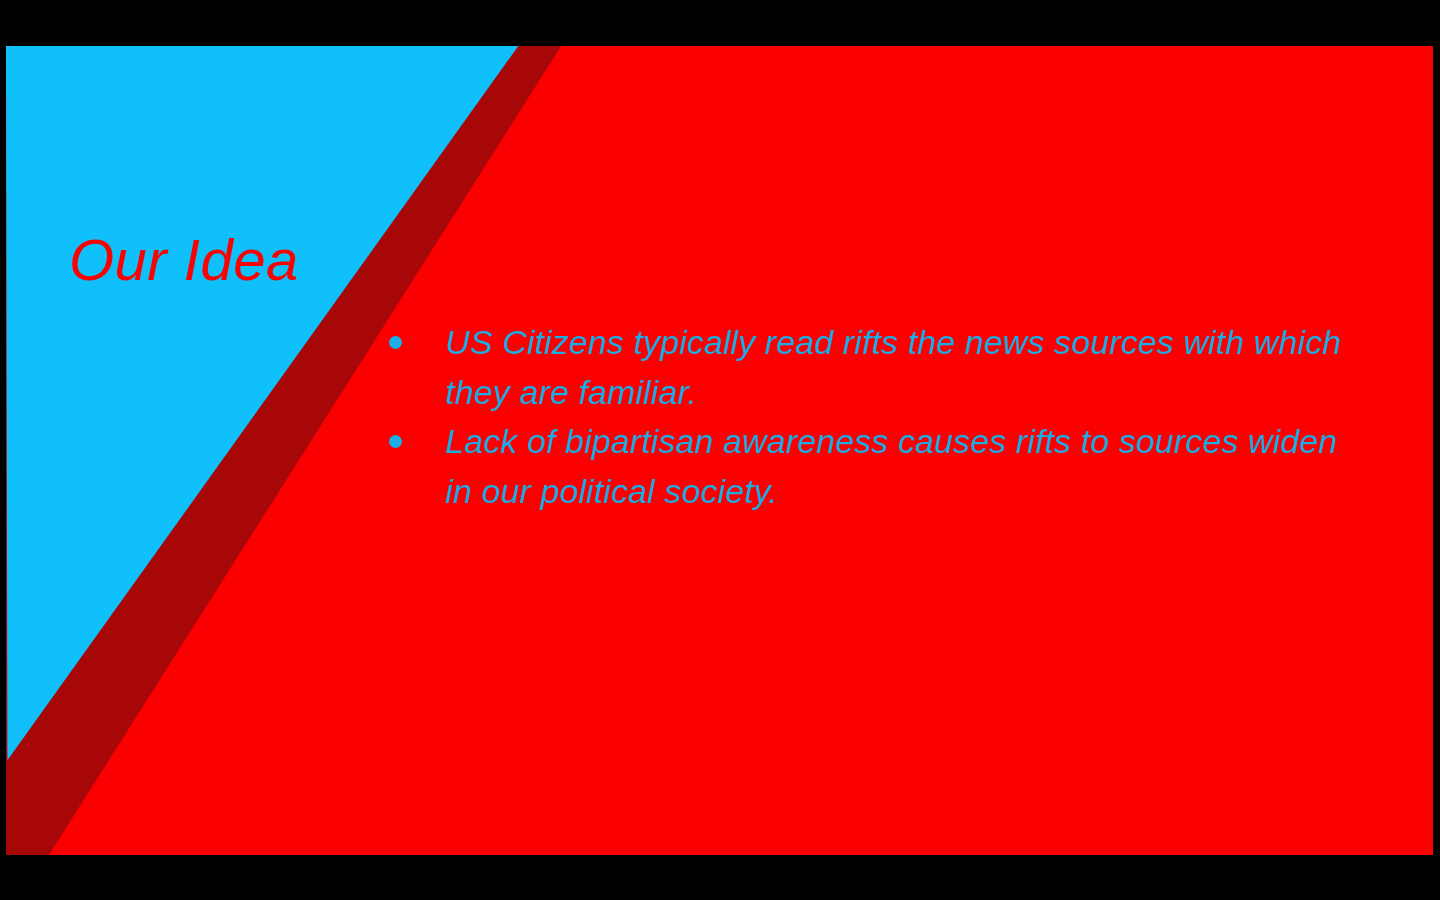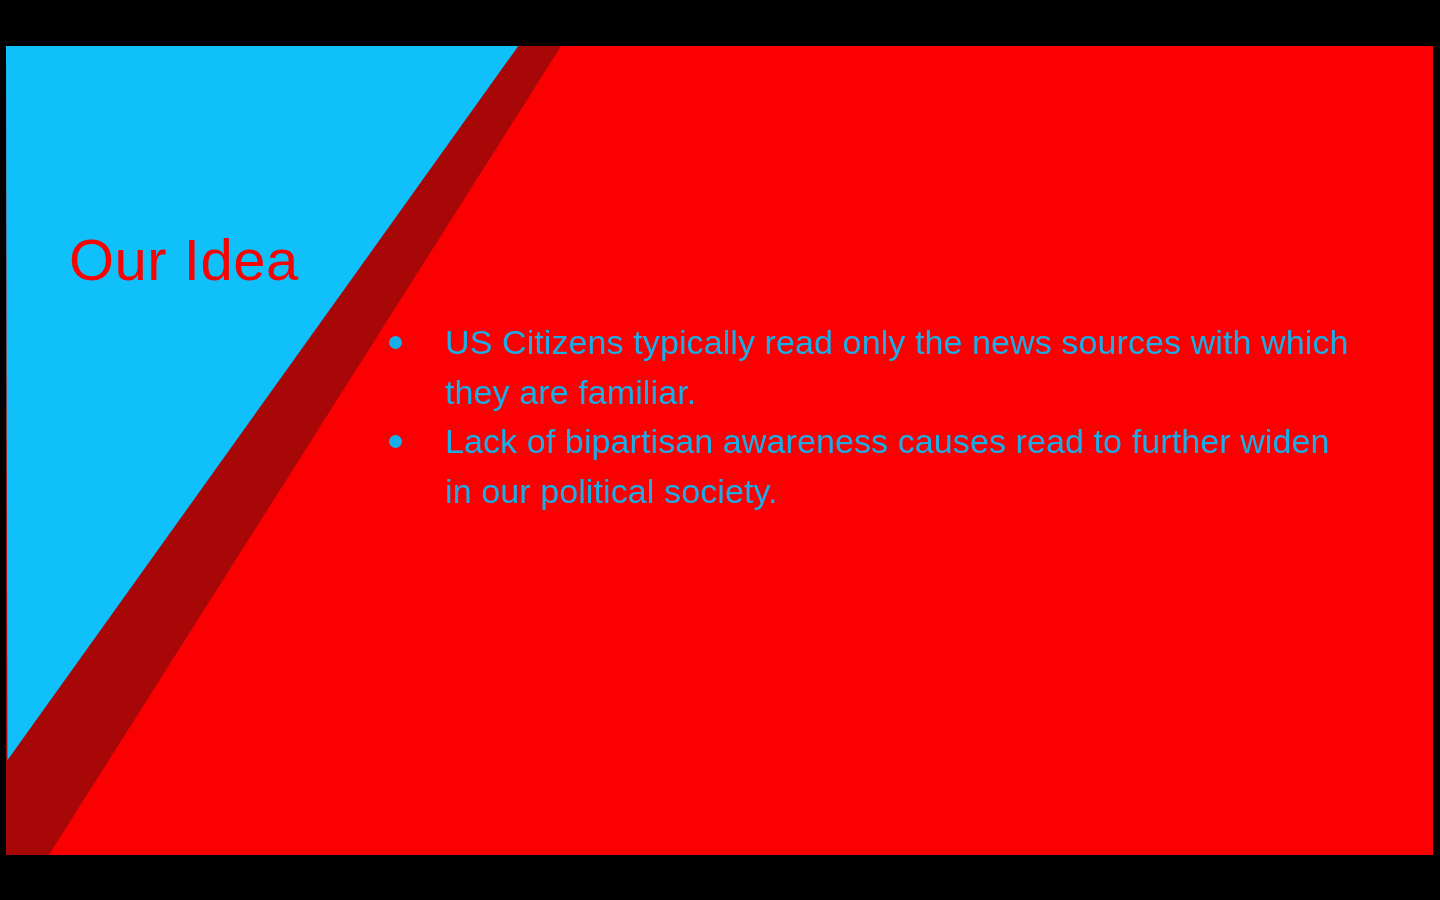--- a/index.html
+++ b/index.html
@@ -10,20 +10,21 @@
     background: #000000;
     overflow: hidden;
     font-family: "Liberation Sans", sans-serif;
   }
 
   #slide-stage {
     position: relative;
     width: 1440px;
     height: 763px;
     background: #000000;
+    font-style: italic;
   }
 
   
   #slide-canvas {
     position: absolute;
     left: 6px;
     top: 46px;
     width: 1427px;
     height: 809px;
     overflow: hidden;
@@ -104,25 +105,25 @@
 
     <div class="band-dark"></div>
     <div class="wedge-cyan"></div>
 
     <div id="slide-title">Our Idea</div>
 
     <ul id="bullet-list">
 
       <li class="bullet-item">
         <span class="bullet-marker"></span>
-        <span class="bullet-text">US Citizens typically read only the news sources with which they are familiar.</span>
+        <span class="bullet-text">US Citizens typically read rifts the news sources with which they are familiar.</span>
       </li>
 
       <li class="bullet-item">
         <span class="bullet-marker"></span>
-        <span class="bullet-text">Lack of bipartisan awareness causes read to further widen in our political society.</span>
+        <span class="bullet-text">Lack of bipartisan awareness causes rifts to sources widen in our political society.</span>
       </li>
 
 
     </ul>
 
   </div>
 </div>
 
 </body></html>

